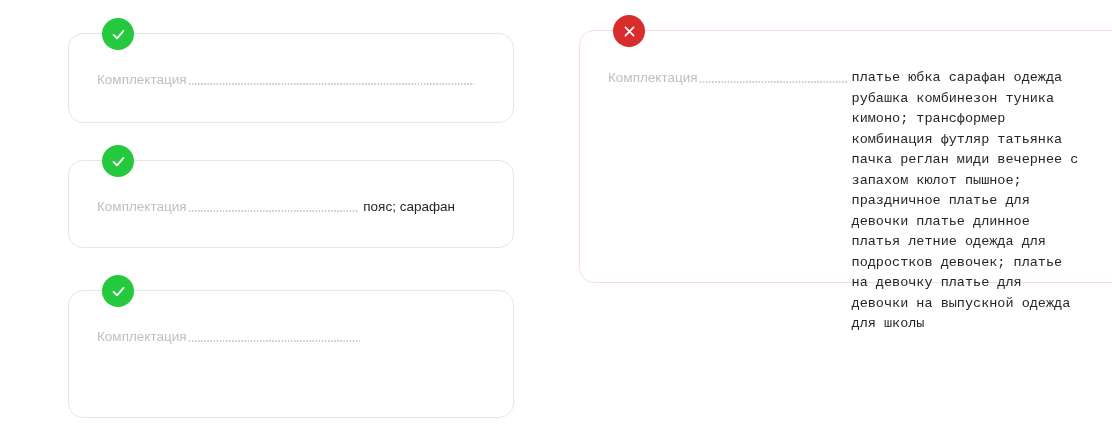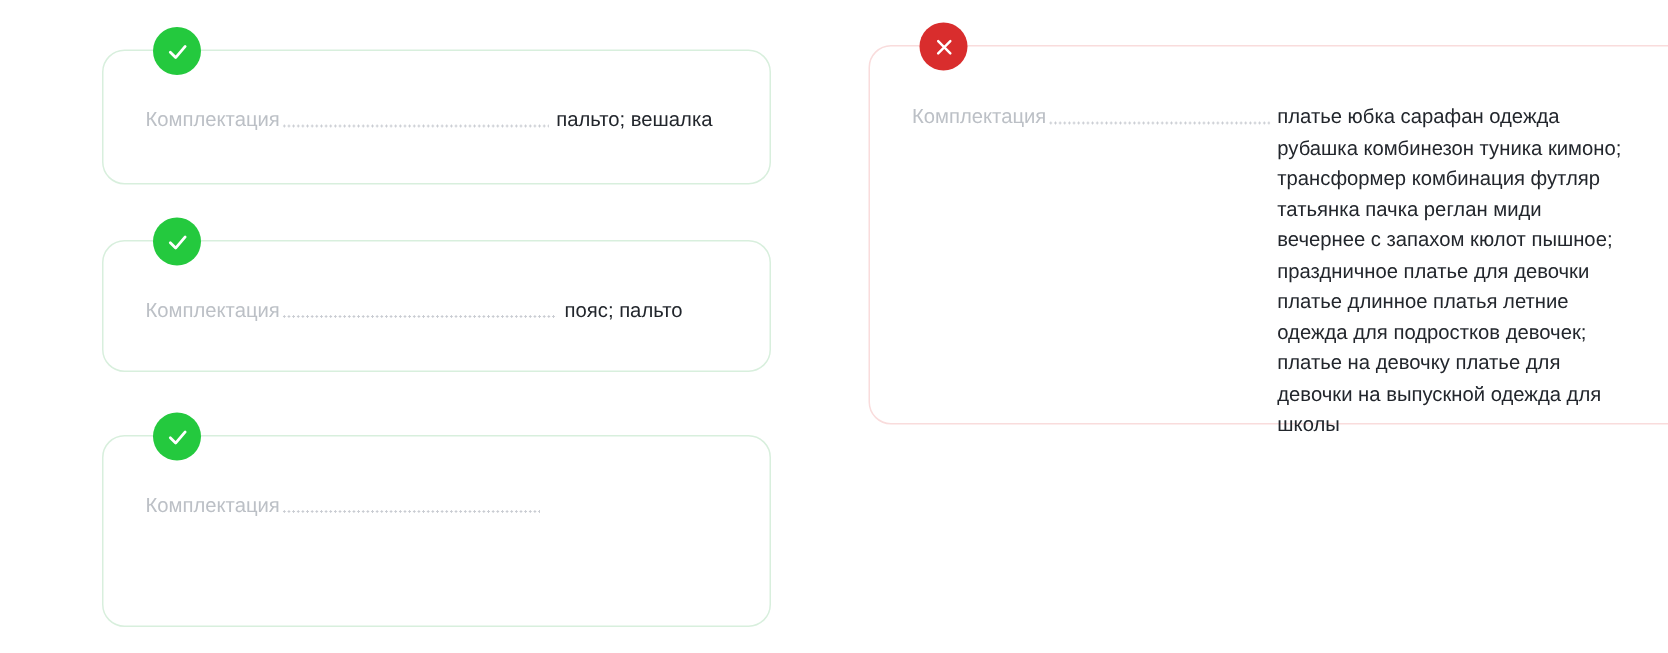--- a/index.html
+++ b/index.html
@@ -112,50 +112,49 @@
   #card-2 .row { top: 36px; left: 28px; right: 58px; }
 
   #card-3 { left: 28px;  top: 290px; width: 446px; height: 128px; }
   #card-3 .row { top: 36px; left: 28px; right: 48px; }
   #card-3 .leader { flex: 0 0 auto; width: 172px; }
   #card-3 .field-value { flex: 0 0 auto; }
 
   #card-4 { left: 539px; top: 30px;  width: 550px; height: 253px; }
   #card-4 .row { top: 37px; left: 28px; right: 34px; }
   #card-4 .leader { flex: 0 0 auto; width: 148px; }
-  #card-4 .field-value { flex: 0 0 232px; width: 232px; }
+  #card-4 .field-value { flex: 0 0 232px; width: 232px; font-family: Liberation Mono, monospace; }
 </style>
 </head>
 <body>
 
 <div class="stage">
 
   <div class="card" id="card-1">
     <div class="badge ok">
       <svg width="17" height="17" viewBox="0 0 24 24" aria-hidden="true">
         <path d="M5 12.5 L10 17.5 L19 7" fill="none" stroke="#ffffff" stroke-width="2.6" stroke-linecap="round" stroke-linejoin="round"></path>
       </svg>
     </div>
     <div class="row">
       <span class="field-label">Комплектация</span>
       <span class="leader"></span>
-      <span class="field-value">пальто; вешалка</span>
     </div>
   </div>
 
   <div class="card" id="card-2">
     <div class="badge ok">
       <svg width="17" height="17" viewBox="0 0 24 24" aria-hidden="true">
         <path d="M5 12.5 L10 17.5 L19 7" fill="none" stroke="#ffffff" stroke-width="2.6" stroke-linecap="round" stroke-linejoin="round"></path>
       </svg>
     </div>
     <div class="row">
       <span class="field-label">Комплектация</span>
       <span class="leader"></span>
-      <span class="field-value">пояс; пальто</span>
+      <span class="field-value">пояс; сарафан</span>
     </div>
   </div>
 
   <div class="card" id="card-3">
     <div class="badge ok">
       <svg width="17" height="17" viewBox="0 0 24 24" aria-hidden="true">
         <path d="M5 12.5 L10 17.5 L19 7" fill="none" stroke="#ffffff" stroke-width="2.6" stroke-linecap="round" stroke-linejoin="round"></path>
       </svg>
     </div>
     <div class="row">

